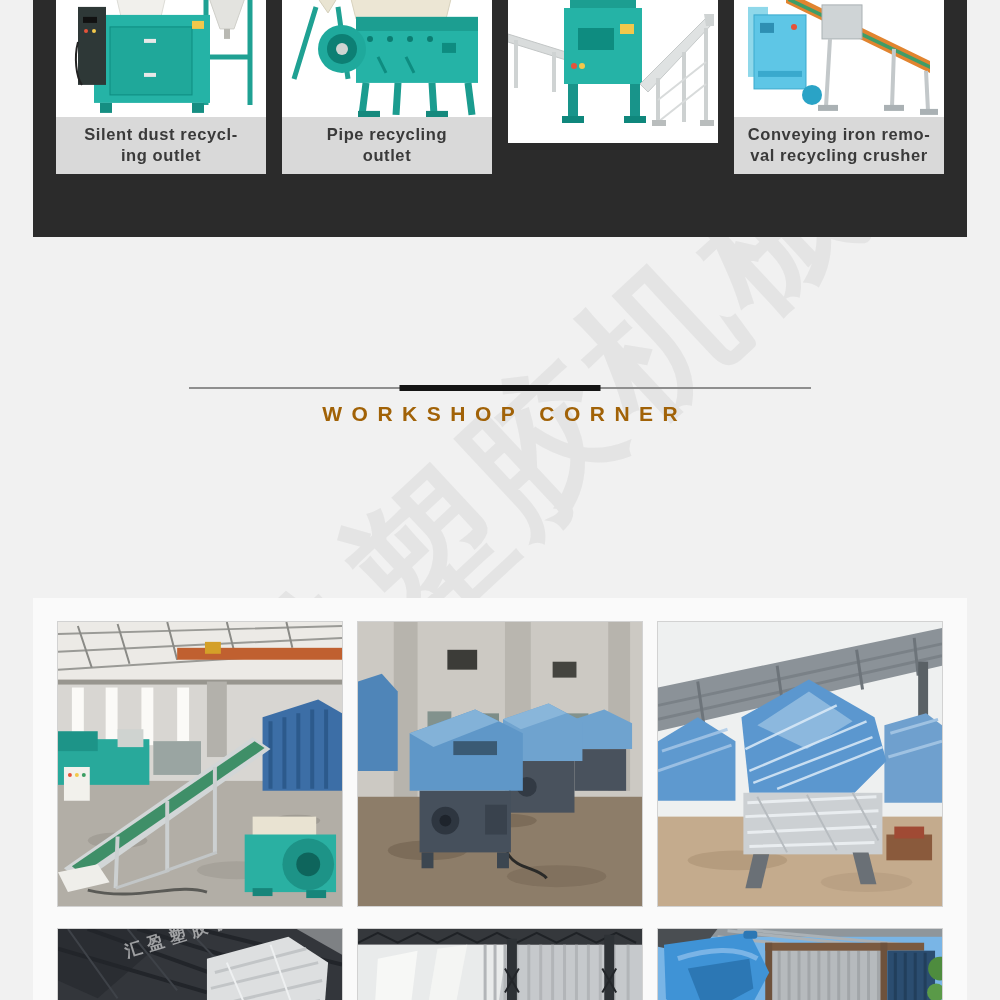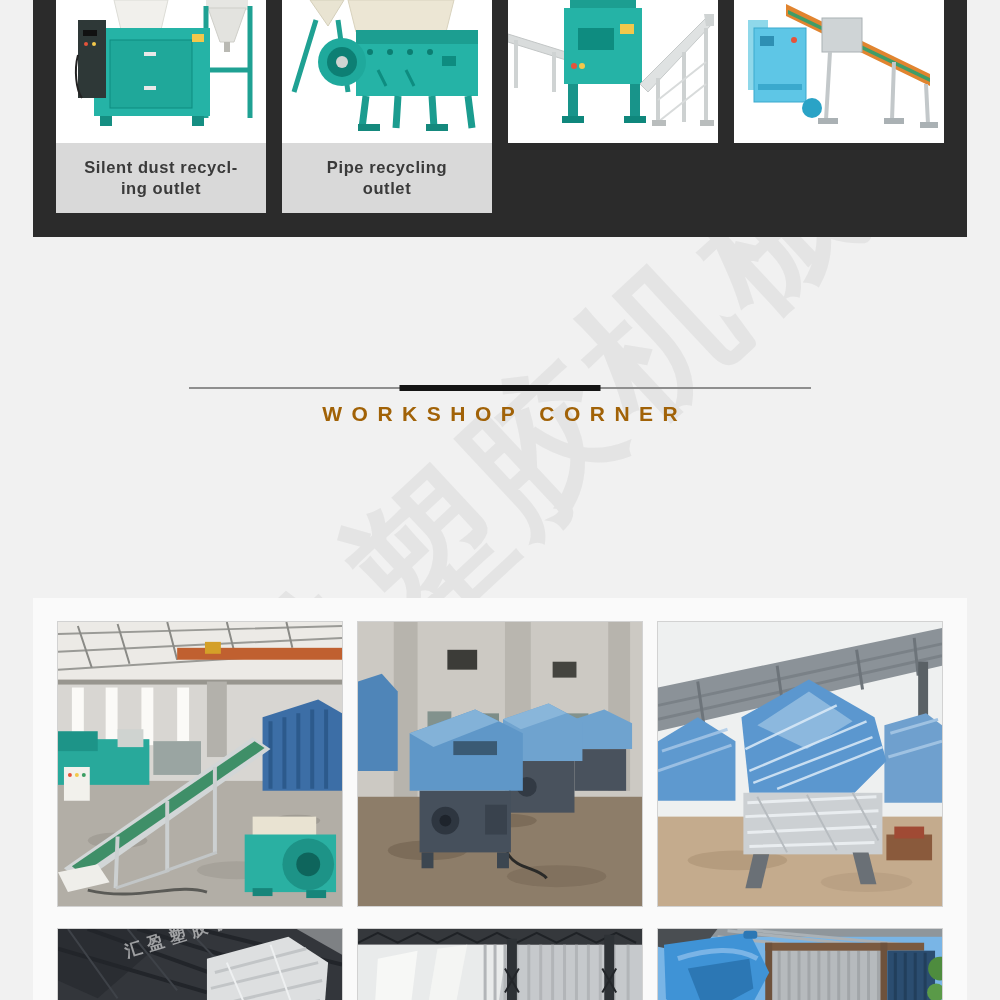--- a/index.html
+++ b/index.html
@@ -15,21 +15,21 @@
     font-weight:700; font-size:150px; letter-spacing:8px;
     color:#e4e4e4; white-space:nowrap; pointer-events:none;
   }
 
   
   .top-banner {
     position:relative; z-index:2; margin:0 33px; height:237px;
     background:#2b2b2b; display:flex; justify-content:space-between;
     padding:0 23px;
   }
-  .card { width:210px; height:213px; display:flex; flex-direction:column; }
+  .card { width:210px; height:174px; display:flex; flex-direction:column; }
   .card-img { height:143px; background:#ffffff; overflow:hidden; }
   .card-img svg { display:block; width:100%; height:100%; }
   .card-label {
     height:70px; background:#d9d9d9; display:flex; flex-direction:column;
     justify-content:center; align-items:center; text-align:center;
     font-weight:700; font-size:16.5px; line-height:21.5px;
     letter-spacing:.6px; color:#3a3a3a;
   }
 
   
@@ -172,20 +172,24 @@
           <rect x="24" y="84" width="44" height="6" fill="#3aa9cd"></rect>
           <polygon points="52,4 196,74 196,86 52,16" fill="#e1842f"></polygon>
           <polygon points="54,10 196,78 196,82 54,14" fill="#3f9d68"></polygon>
           <rect x="88" y="18" width="40" height="34" fill="#cfd4d6" stroke="#aab1b4"></rect>
           <path d="M96 52 L92 120 M160 62 L158 120 M192 84 L194 124" stroke="#c3c8ca" stroke-width="4"></path>
           <rect x="84" y="118" width="20" height="6" fill="#aab1b4"></rect>
           <rect x="150" y="118" width="20" height="6" fill="#aab1b4"></rect>
           <rect x="186" y="122" width="18" height="6" fill="#aab1b4"></rect>
           <circle cx="78" cy="108" r="10" fill="#2aa3c6"></circle>
         </svg>
+      </div>
+      <div class="card-label">
+        <span>Conveying iron remo-</span>
+        <span>val recycling crusher</span>
       </div>
     </div>
 
   </section>
 
   <section class="workshop-header">
     <div class="divider">
       <div class="divider-thin"></div>
       <div class="divider-thick"></div>
     </div>

